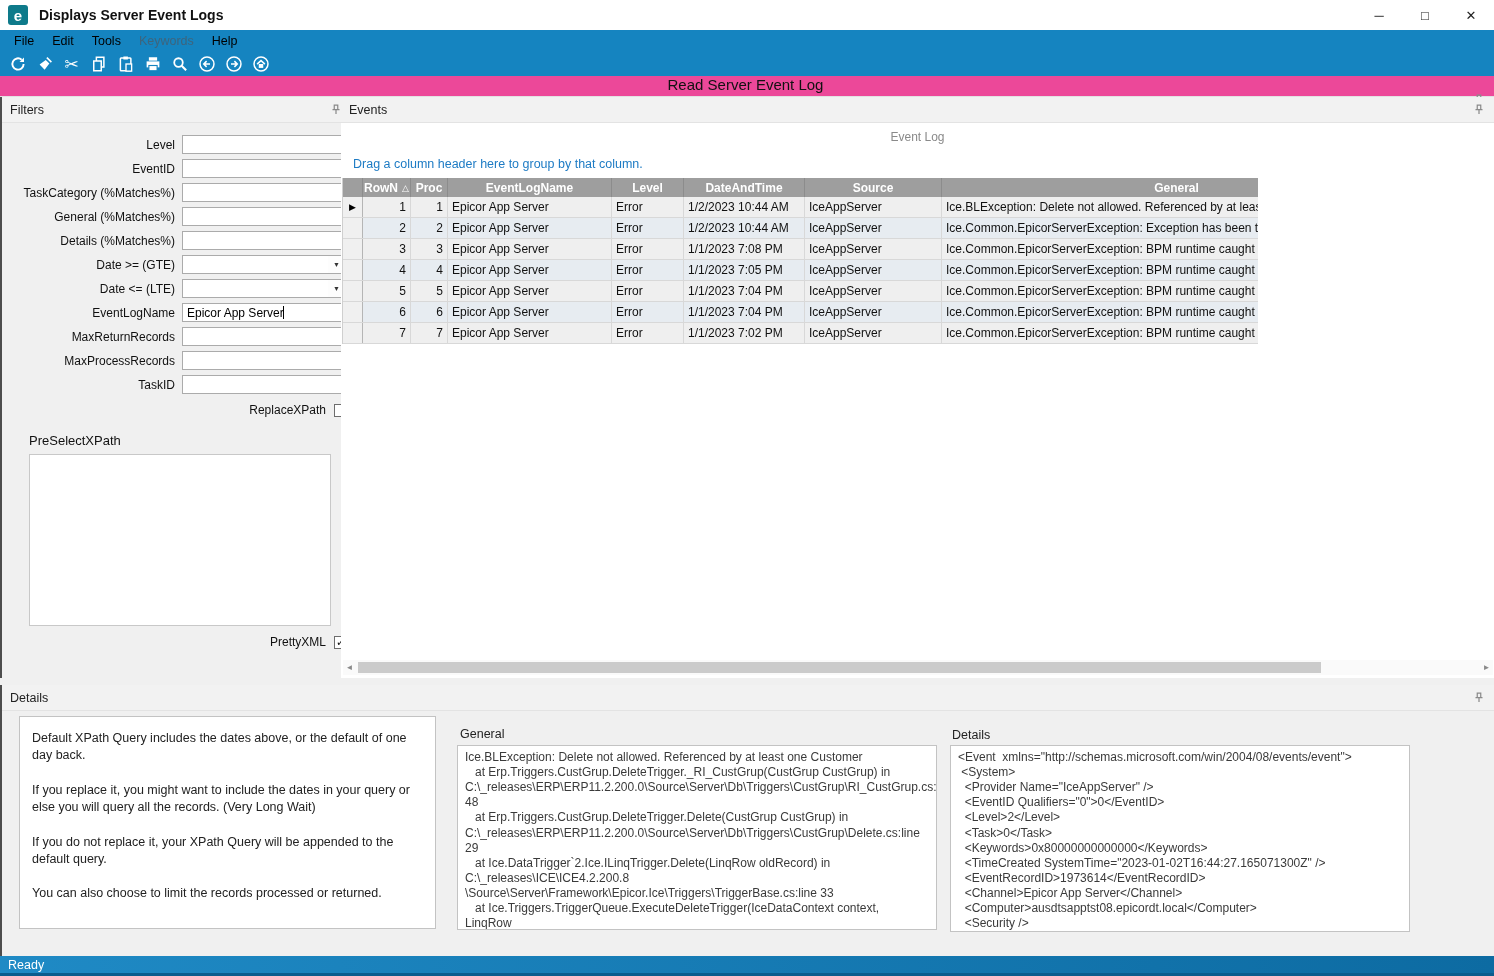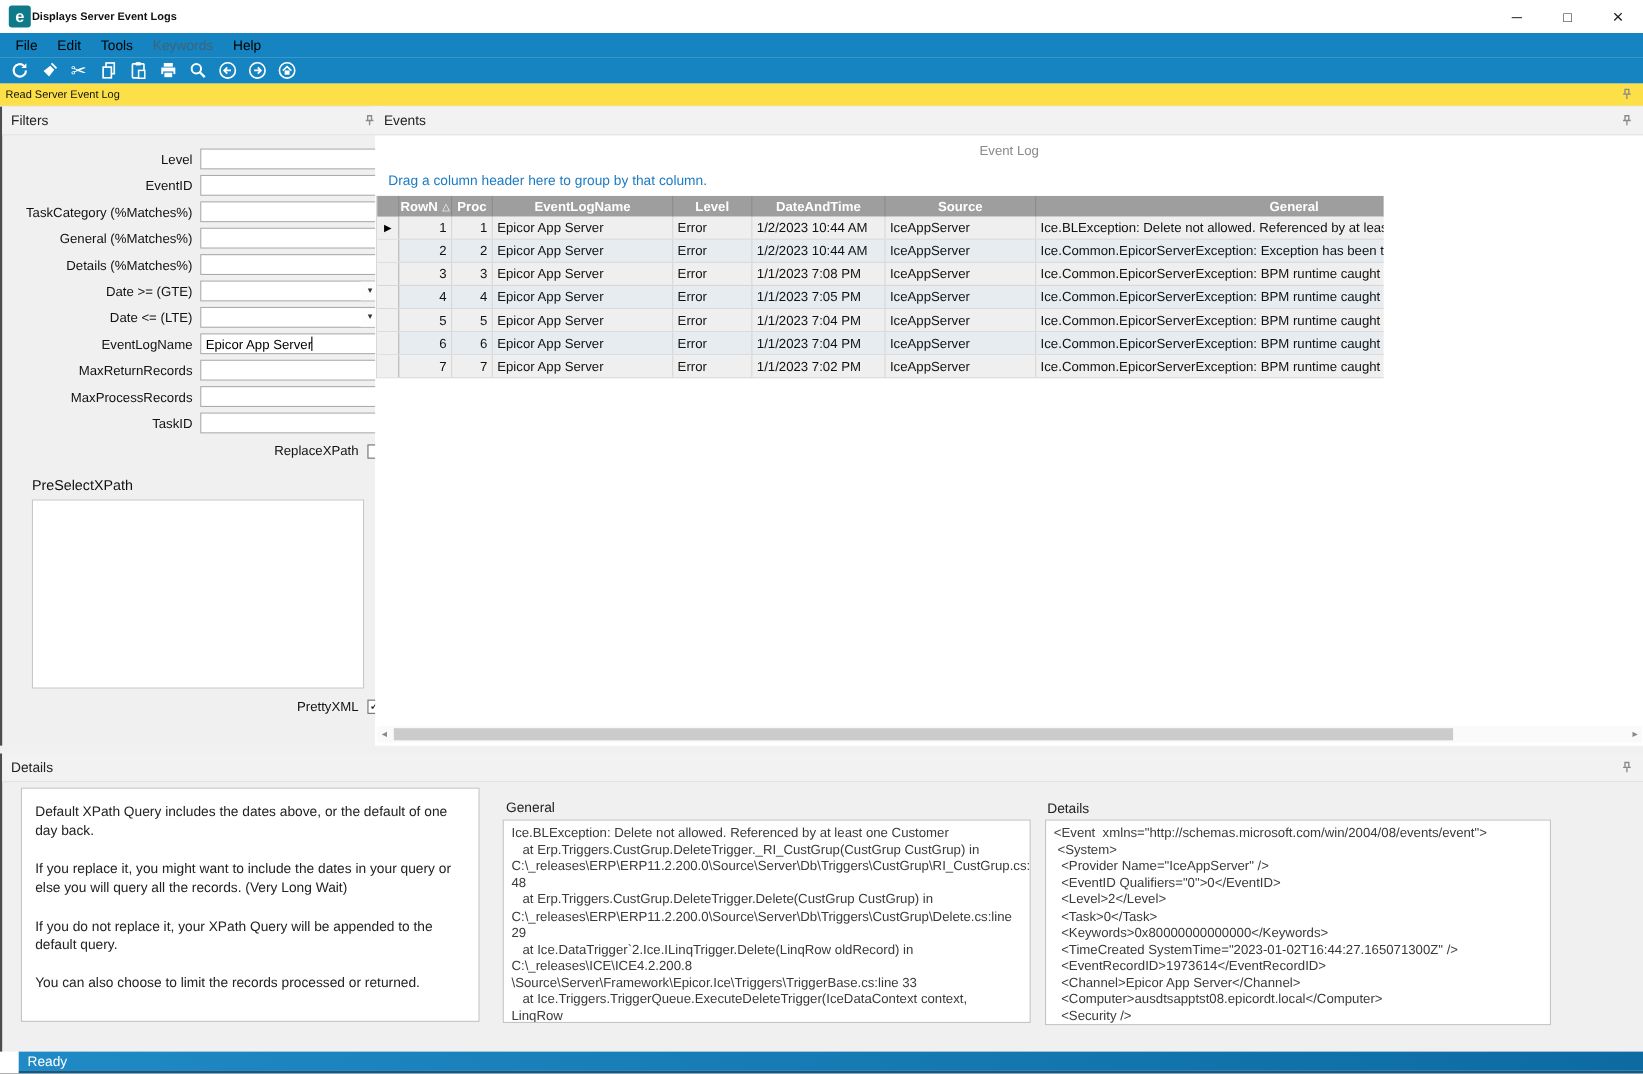--- a/index.html
+++ b/index.html
@@ -2,37 +2,37 @@
 <html><head>
 <meta charset="utf-8">
 <style>
   * { margin:0; padding:0; box-sizing:border-box; }
   body { font-family:"Liberation Sans", sans-serif; background:#444; }
   .app { position:relative; width:1494px; height:976px; background:#fff; overflow:hidden; }
 
   
   .titlebar { position:absolute; top:0; left:0; right:0; height:30px; background:#fff; display:flex; align-items:center; }
   .logo { width:20px; height:20px; margin-left:8px; background:#0e7a8a; border-radius:3px; color:#fff; font-weight:bold; font-size:15px; display:flex; align-items:center; justify-content:center; }
-  .title { margin-left:1px; font-size:10px; color:#111; font-weight:bold; }
+  .title { margin-left:11px; font-size:14px; color:#111; font-weight:bold; }
   .wctl { margin-left:auto; display:flex; height:100%; }
   .wbtn { width:46px; height:100%; display:flex; align-items:center; justify-content:center; font-size:13px; color:#222; }
 
   
   .menubar { position:absolute; top:30px; left:0; right:0; height:22px; background:#1584c0; display:flex; align-items:center; padding-left:5px; }
   .menu-item { color:#000000; font-size:12.5px; padding:2px 9px; }
   .menu-item.disabled { color:#3e647c; }
 
   
   .toolbar { position:absolute; top:52px; left:0; right:0; height:24px; background:#1584c0; display:flex; align-items:center; padding-left:4px; }
   .tbtn { width:27px; height:22px; display:flex; align-items:center; justify-content:center; }
   .tbtn svg { width:18px; height:18px; }
   .tbtn .glyph { color:#fff; font-size:17px; line-height:1; }
 
   
-  .readbar { position:absolute; top:76px; left:0; right:0; height:21px; background:#fde047; border-bottom:1px solid #e2e2e2; display:flex; align-items:center; padding:0 8px 0 5px; font-size:10px; color:#111; }
+  .readbar { position:absolute; top:76px; left:0; right:0; height:21px; background:#ec4899; border-bottom:1px solid #e2e2e2; display:flex; align-items:center; padding:0 8px 0 5px; font-size:15px; color:#111;flex-direction:column; }
   .pin { margin-left:auto; width:14px; height:14px; display:flex; align-items:center; justify-content:center; }
 
   .panel-head { height:26px; background:#f2f2f2; border-bottom:1px solid #e3e3e3; display:flex; align-items:center; padding:0 8px; font-size:12.5px; color:#222; }
 
   
   .filters-panel { position:absolute; top:97px; left:0; width:352px; height:581px; background:#f0f0f0; border-left:2px solid #4d4d4d; border-right:1px solid #cfcfcf; }
   .ffields { padding-top:12px; }
   .frow { display:flex; align-items:center; height:19px; margin-bottom:5px; }
   .flabel { flex:1; text-align:right; padding-right:7px; font-size:12px; color:#111; white-space:nowrap; }
   .fctl { width:164px; margin-right:5px; position:relative; }
@@ -73,21 +73,21 @@
   .details-panel { position:absolute; top:685px; left:0; right:0; height:271px; background:#f0f0f0; border-left:2px solid #4d4d4d; }
   .info-box { position:absolute; left:17px; top:31px; width:417px; height:213px; background:#fff; border:1px solid #c3c3c3; padding:13px 12px; font-size:12.5px; color:#222; white-space:pre-wrap; line-height:1.38; overflow:hidden; }
   .section-label { position:absolute; font-size:12.5px; color:#222; }
   .general-label { left:458px; top:42px; }
   .details-label { left:950px; top:43px; }
   .txt-box { position:absolute; background:#fff; border:1px solid #c3c3c3; padding:4px 7px; font-size:12px; color:#3a3a3a; white-space:pre-wrap; line-height:1.26; overflow:hidden; }
   .general-box { left:455px; top:60px; width:480px; height:185px; }
   .details-box { left:948px; top:60px; width:460px; height:187px; }
 
   
-  .statusbar { position:absolute; top:956px; left:0; right:0; height:20px; background:linear-gradient(90deg,#1f8ac5,#0d6ba2); border-bottom:3px solid #0b5c8d; display:flex; align-items:center; padding-left:8px; color:#fff; font-size:12.5px;margin-left:17px; }
+  .statusbar { position:absolute; top:956px; left:0; right:0; height:20px; background:linear-gradient(90deg,#1f8ac5,#0d6ba2); border-bottom:3px solid #0b5c8d; display:flex; align-items:center; padding-left:8px; color:#fff; font-size:12.5px; }
 </style>
 </head>
 <body>
 
 <div class="app">
 
   <div class="titlebar">
     <div class="logo">
         <span>e</span>
       </div>

